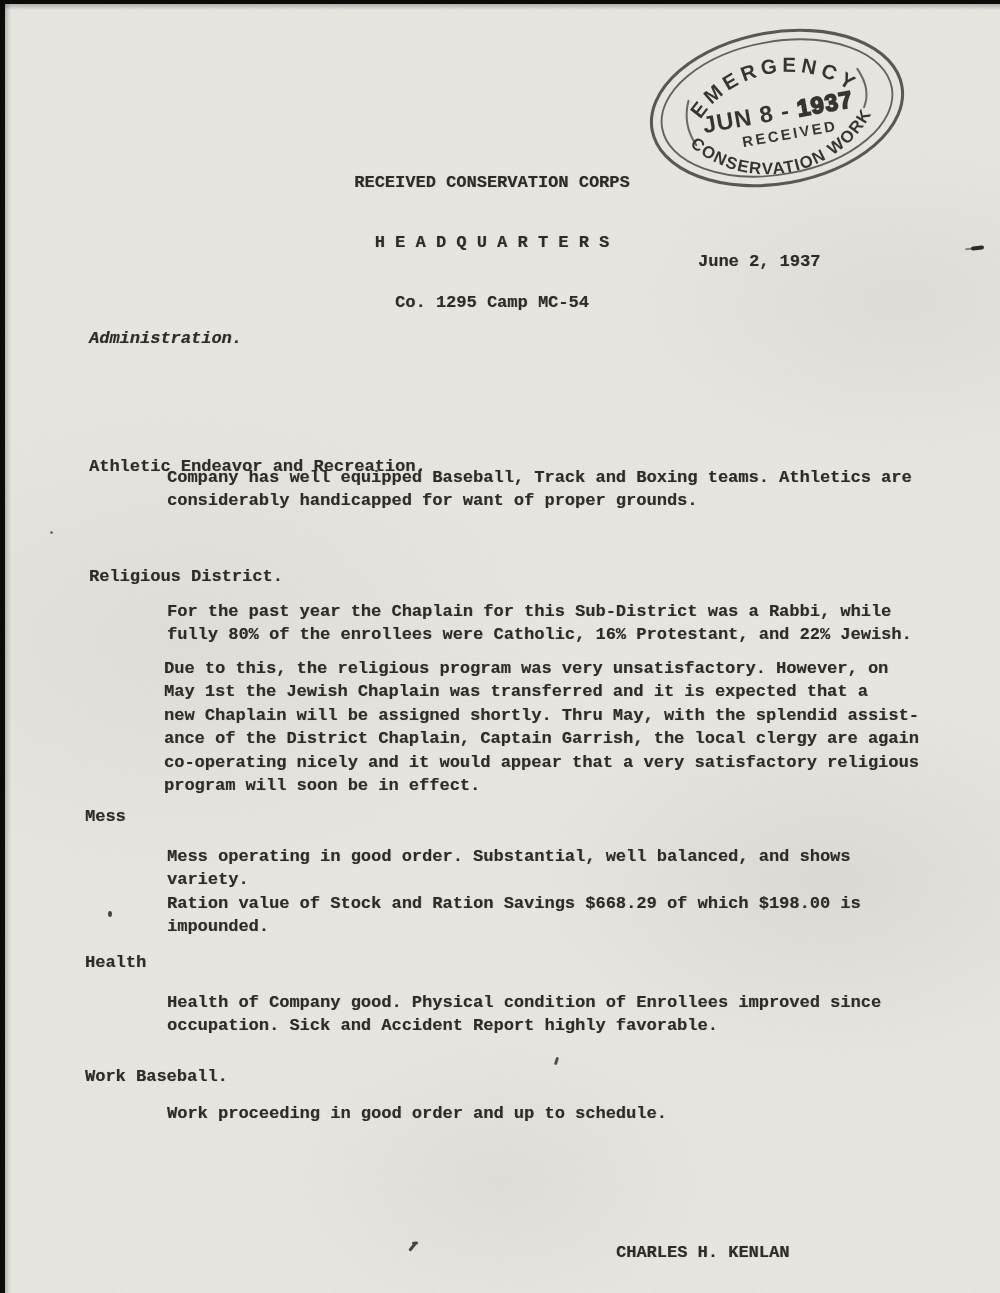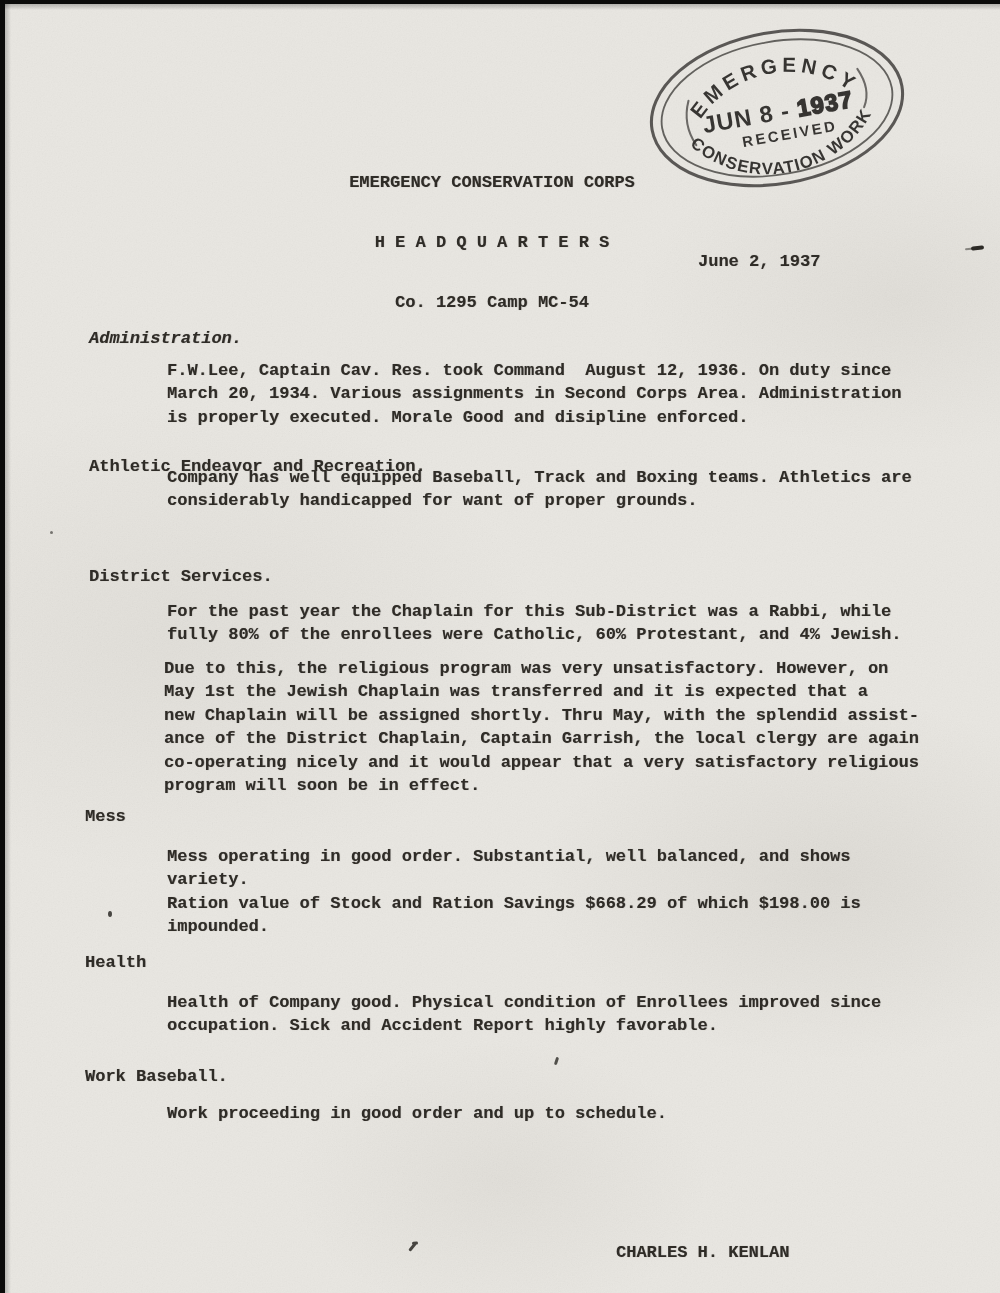--- a/index.html
+++ b/index.html
@@ -79,21 +79,21 @@
       <feTurbulence type="fractalNoise" baseFrequency="0.8" numOctaves="2" seed="7"></feTurbulence>
       <feColorMatrix type="saturate" values="0"></feColorMatrix>
     </filter>
     <rect width="100%" height="100%" filter="url(#grainF)" opacity="0.075" style="mix-blend-mode:multiply"></rect>
   </svg>
 
   <div class="edge-top"></div>
   <div class="edge-left"></div>
 
   <div class="t letterhead">
-    <div>EMERGENCY CONSERVATION CORPS</div>
+    <div>RECEIVED CONSERVATION CORPS</div>
     <div>H E A D Q U A R T E R S</div>
     <div>Co. 1295 Camp MC-54</div>
   </div>
 
   <svg class="stamp" viewBox="0 0 264 164">
     <g transform="rotate(-10 132 82)">
       <ellipse class="ring-outer" cx="132" cy="82" rx="124" ry="74"></ellipse>
       <ellipse class="ring-inner" cx="132" cy="82" rx="114" ry="65"></ellipse>
       <path id="arcTop" d="M 40,105 A 100,94 0 0 1 224,105" fill="none"></path>
       <path id="arcBot" d="M 28,80 A 112,105 0 0 0 236,80" fill="none"></path>
@@ -106,31 +106,28 @@
         <textPath href="#arcBot" startOffset="50%">CONSERVATION WORK</textPath>
       </text>
       <path class="paren" d="M 48,60 Q 38,82 48,104"></path>
       <path class="paren" d="M 216,58 Q 226,80 216,96"></path>
     </g>
   </svg>
 
   <div class="t date-line">June 2, 1937</div>
 
   <div class="t h0">Administration.</div>
-  <div class="t p00">F.W.Lee, Captain Cav. Res. took Command  August 12, 1936. On duty since
-March 20, 1934. Various assignments in Second Corps Area. Administration
-is properly executed. Morale Good and disipline enforced.</div>
 
   <div class="t h1">Athletic Endeavor and Recreation.</div>
   <div class="t p10">Company has well equipped Baseball, Track and Boxing teams. Athletics are
 considerably handicapped for want of proper grounds.</div>
 
-  <div class="t h2">District Services.</div>
+  <div class="t h2">Religious District.</div>
   <div class="t p20">For the past year the Chaplain for this Sub-District was a Rabbi, while
-fully 80% of the enrollees were Catholic, 60% Protestant, and 4% Jewish.</div>
+fully 80% of the enrollees were Catholic, 16% Protestant, and 22% Jewish.</div>
   <div class="t p21">Due to this, the religious program was very unsatisfactory. However, on
 May 1st the Jewish Chaplain was transferred and it is expected that a
 new Chaplain will be assigned shortly. Thru May, with the splendid assist-
 ance of the District Chaplain, Captain Garrish, the local clergy are again
 co-operating nicely and it would appear that a very satisfactory religious
 program will soon be in effect.</div>
 
   <div class="t h3">Mess</div>
   <div class="t p30">Mess operating in good order. Substantial, well balanced, and shows
 variety.

